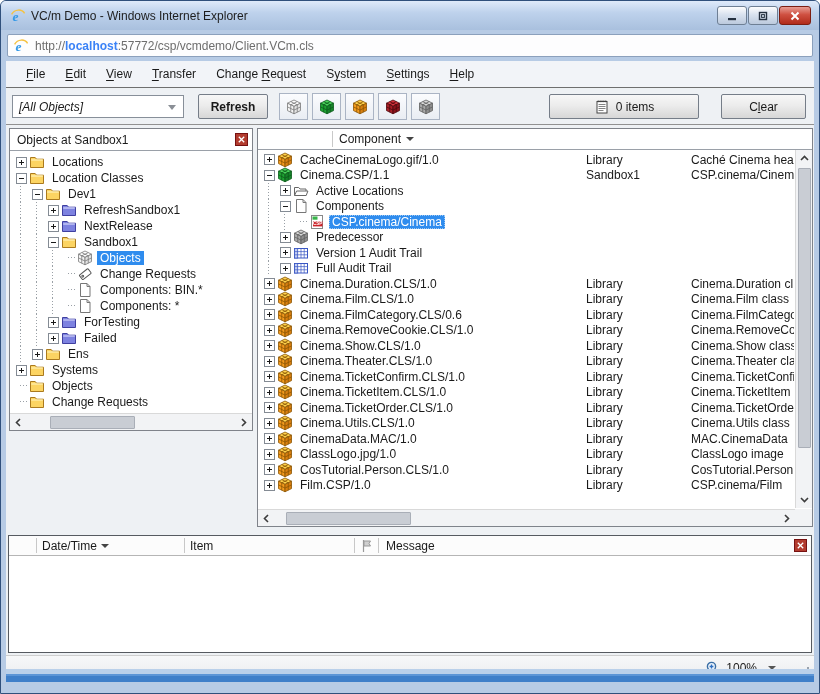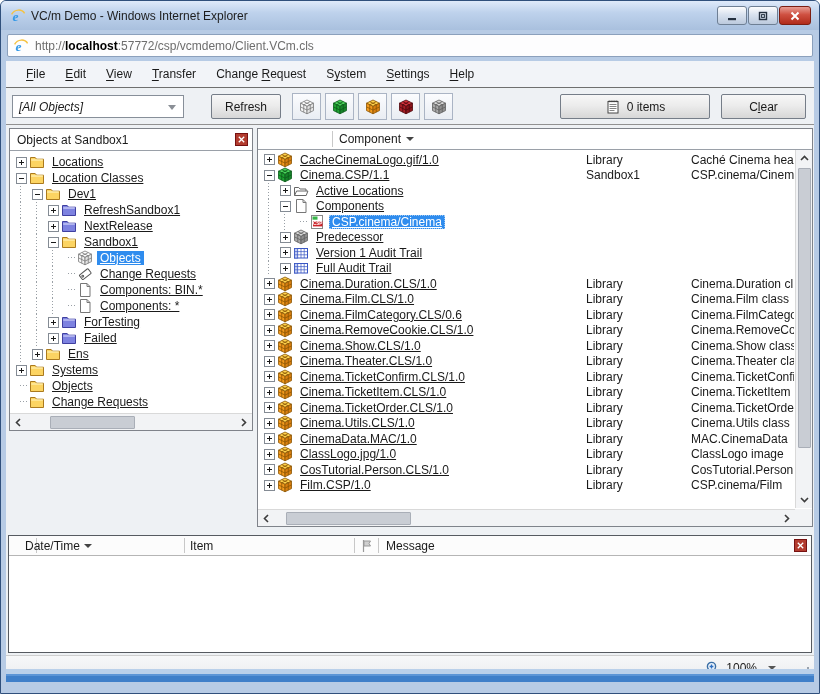--- a/index.html
+++ b/index.html
@@ -10,34 +10,34 @@
   .title-ie{width:16px;height:16px;margin:0 5px 0 9px;flex:0 0 16px;}
   .title-text{font-size:12px;color:#1d1d1d;}
   .winbtns{margin-left:auto;margin-right:8px;display:flex;gap:1px;}
   .wbtn{width:30px;height:19px;border:1px solid #6e7f94;border-radius:3px;background:linear-gradient(#fdfdfd,#d9e2ef 45%,#bccadd);display:flex;align-items:center;justify-content:center;box-sizing:border-box;}
   .wbtn.close{width:32px;background:linear-gradient(#e89d93,#cf5041 45%,#b02b1a);border-color:#7c1e12;}
   
   .addrrow{position:absolute;left:0;right:0;top:29px;height:31px;}
   .addrfield{position:absolute;left:6px;right:6px;top:4px;height:23px;background:#fdfdfe;border:1px solid #8ba0bc;border-radius:2px;display:flex;align-items:center;padding-left:5px;box-sizing:border-box;white-space:nowrap;overflow:hidden;}
   .addrfield .ic16{margin-right:6px;}
   .url-scheme,.url-path{color:#6d6d6d;}
-  .url-host{color:#000000;font-weight:bold;}
+  .url-host{color:#3b82f6;font-weight:bold;}
   
   .client{position:absolute;left:5px;right:5px;top:60px;height:621px;background:#eef1f4;}
   .menubar{position:absolute;left:0;right:0;top:0;height:27px;background:#f2f4f8;border-bottom:1px solid #6f6f6f;display:flex;align-items:center;padding-left:10px;box-sizing:border-box;}
   .menu-item{padding:5px 10px;cursor:default;}
   .menu-item u{text-underline-offset:2px;}
   .toolbar{position:absolute;left:0;right:0;top:28px;height:36px;background:#eef1f4;border-bottom:1px solid #919191;display:flex;align-items:center;box-sizing:border-box;}
   .dd{margin-left:6px;width:172px;height:23px;background:#fff;border:1px solid #878f99;display:flex;align-items:center;padding-left:6px;box-sizing:border-box;position:relative;font-style:italic;}
   .dd-arr{position:absolute;right:7px;top:9px;width:0;height:0;border-left:4px solid transparent;border-right:4px solid transparent;border-top:5px solid #8a8f96;}
   .btn{height:25px;border:1px solid #757d88;border-radius:2px;background:linear-gradient(#f7f7f7,#ececec 45%,#d7d7d7);display:flex;align-items:center;justify-content:center;box-sizing:border-box;}
-  .btn-refresh{width:70px;margin-left:27px;}
+  .btn-refresh{width:70px;margin-left:14px;font-weight:bold;}
   .cubes{display:flex;margin-left:11px;gap:4px;}
   .cubebtn{width:29px;height:27px;border:1px solid #aab4c4;background:linear-gradient(#fbfcfe,#e9edf3);display:flex;align-items:center;justify-content:center;box-sizing:border-box;}
-  .tb-right{margin-left:auto;display:flex;align-items:center;gap:11px;margin-right:8px;}
+  .tb-right{margin-left:auto;display:flex;align-items:center;gap:22px;margin-right:8px;}
   .btn-items{width:150px;gap:6px;}
   .btn-clear{width:85px;}
   
   .main{position:absolute;left:0;right:0;top:65px;height:409px;}
   .panel{position:absolute;background:#fff;border:1px solid #7f838a;box-sizing:border-box;}
   .left-panel{left:3px;top:2px;width:244px;height:303px;}
   .right-panel{left:251px;top:2px;width:556px;height:399px;}
   .splitter{position:absolute;left:247px;top:2px;width:4px;height:399px;}
   .lp-header{height:21px;border-bottom:1px solid #9aa0a8;display:flex;align-items:center;padding:0 4px 0 7px;background:#fff;}
   .lp-header .sp{flex:1;}
@@ -61,21 +61,21 @@
   .rrow{height:15.5px;display:flex;align-items:center;white-space:nowrap;position:relative;padding-left:2px;}
   .g{width:16px;height:100%;flex:0 0 16px;background-image:repeating-linear-gradient(to bottom,#9aa0a6 0 1px,transparent 1px 3px);background-size:1px 100%;background-position:7px 0;background-repeat:no-repeat;}
   .s{width:16px;height:100%;flex:0 0 16px;background-image:repeating-linear-gradient(to right,#9aa0a6 0 1px,transparent 1px 3px);background-size:9px 1px;background-position:7px 7px;background-repeat:no-repeat;}
   .e{width:16px;height:16px;flex:0 0 16px;display:flex;align-items:center;justify-content:center;}
   .ebox{width:9px;height:9px;border:1px solid #848b94;background:#fff;position:relative;box-sizing:content-box;}
   .ebox::before{content:"";position:absolute;left:2px;right:2px;top:4px;height:1px;background:#1a1a1a;}
   .ebox.plus::after{content:"";position:absolute;top:2px;bottom:2px;left:4px;width:1px;background:#1a1a1a;}
   .ic{width:16px;height:16px;flex:0 0 16px;margin-right:4px;}
   .ic svg,.ic16 svg,.ic12 svg{display:block;width:100%;height:100%;}
   .ic16{width:16px;height:16px;display:inline-block;}
-  .lbl{padding:0 3px;text-decoration:underline;}
+  .lbl{padding:0 3px;}
   .sel{background:#2f8cee;color:#fff;}
   .sel2{background:#2f8cee;color:#fff;outline:1px dotted #9cc7f2;outline-offset:-1px;}
   .name{overflow:hidden;max-width:318px;flex:0 1 auto;}
   .loc{position:absolute;left:327px;}
   .desc{position:absolute;left:432px;right:1px;overflow:hidden;}
   
   .bottom{position:absolute;left:2px;top:474px;width:804px;height:118px;background:#fff;border:1px solid #565a60;box-sizing:border-box;}
   .bp-header{height:19px;border-bottom:1px solid #b5b5b5;background:#fcfcfc;position:relative;display:flex;align-items:center;}
   .bp-div{position:absolute;top:2px;bottom:2px;width:1px;background:#c8c8c8;}
   .bp-lab{position:absolute;top:3px;display:flex;align-items:center;gap:4px;}
@@ -869,21 +869,21 @@
               </svg>
             </span>
         </div>
         <div class="corner"></div>
       </div>
     </div>
 
     <div class="bottom">
       <div class="bp-header">
         <span class="bp-div" style="left:27px;"></span>
-        <span class="bp-lab" style="left:16px;">
+        <span class="bp-lab" style="left:33px;">
           <span>Date/Time</span>
           <span class="sortarr"></span>
         </span>
         <span class="bp-div" style="left:175px;"></span>
         <span class="bp-lab" style="left:181px;">
           <span>Item</span>
         </span>
         <span class="bp-div" style="left:345px;"></span>
         <span class="bp-lab" style="left:350px;top:2px;">
             <span class="ic16" id="flag-slot">

